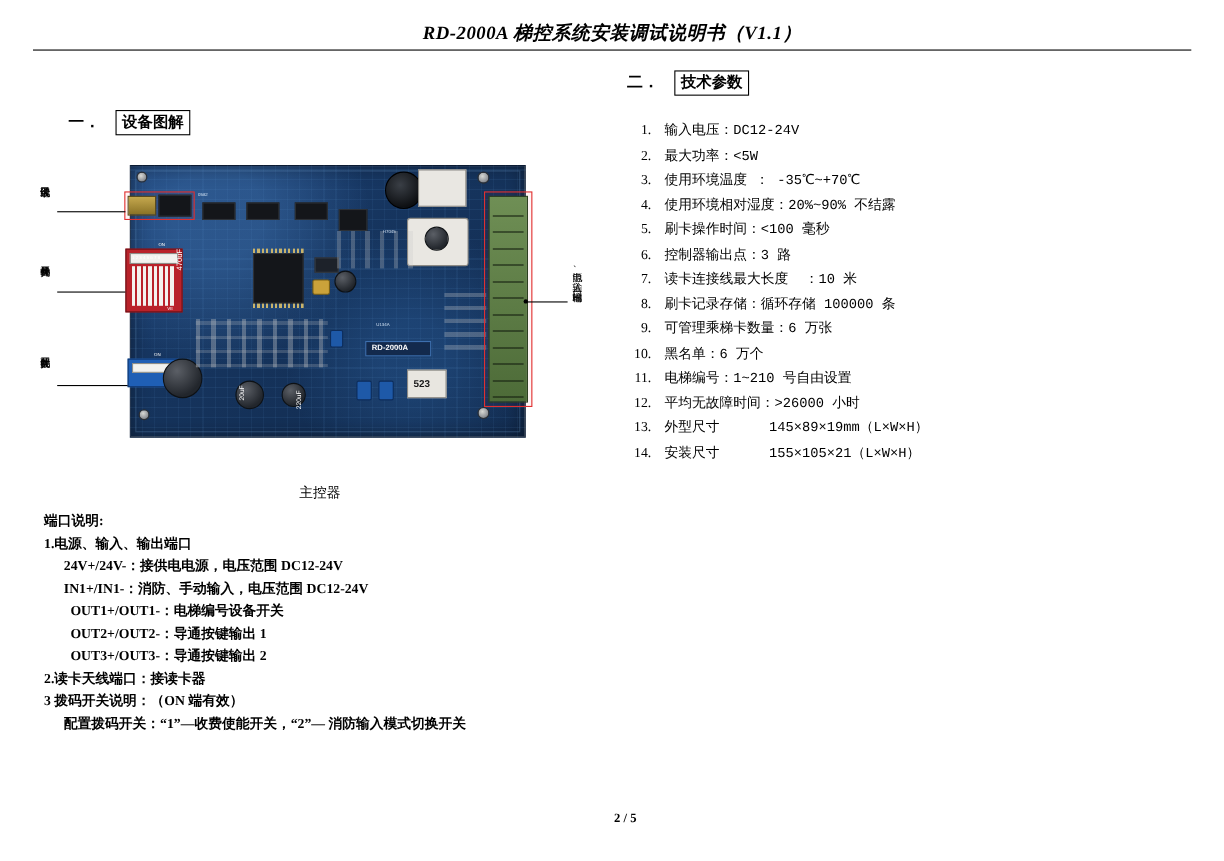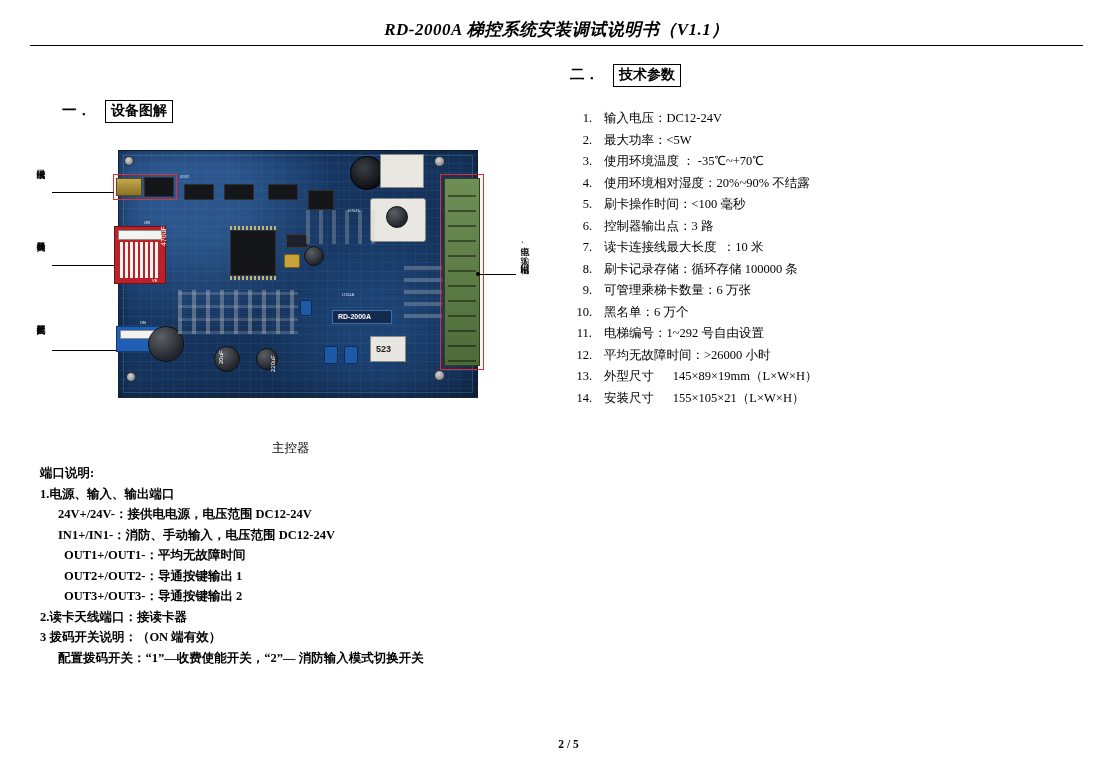--- a/index.html
+++ b/index.html
@@ -80,20 +80,21 @@
   .spec-row .idx {
     width: 34px;
     flex: 0 0 34px;
     text-align: right;
     padding-right: 12px;
     box-sizing: border-box;
   }
   .spec-row .txt {
     flex: 1 1 auto;
     white-space: pre;
+    font-family: Liberation Mono, monospace;
   }
 
   
   .board-wrap {
     position: absolute;
     top: 150px;
     left: 118px;
     width: 360px;
     height: 248px;
   }
@@ -251,21 +252,21 @@
     <div class="spec-row">
         <span class="idx">9.</span>
         <span class="txt">可管理乘梯卡数量：6 万张</span>
       </div>
     <div class="spec-row">
         <span class="idx">10.</span>
         <span class="txt">黑名单：6 万个</span>
       </div>
     <div class="spec-row">
         <span class="idx">11.</span>
-        <span class="txt">电梯编号：1~292 号自由设置</span>
+        <span class="txt">电梯编号：1~210 号自由设置</span>
       </div>
     <div class="spec-row">
         <span class="idx">12.</span>
         <span class="txt">平均无故障时间：&gt;26000 小时</span>
       </div>
     <div class="spec-row">
         <span class="idx">13.</span>
         <span class="txt">外型尺寸      145×89×19mm（L×W×H）</span>
       </div>
     <div class="spec-row">
@@ -365,21 +366,21 @@
   <div class="callout-line" style="left:478px; top:274px; width:38px;"></div>
   <div class="dot-marker" style="left:476px; top:272px;"></div>
 
   <div class="caption" style="left:272px; top:440px;">主控器</div>
 
   <div class="port-block">
     <div class="l0">端口说明:</div>
     <div class="l0">1.电源、输入、输出端口</div>
     <div class="l1">24V+/24V-：接供电电源，电压范围 DC12-24V</div>
     <div class="l1">IN1+/IN1-：消防、手动输入，电压范围 DC12-24V</div>
-    <div class="l2">OUT1+/OUT1-：平均无故障时间</div>
+    <div class="l2">OUT1+/OUT1-：电梯编号设备开关</div>
     <div class="l2">OUT2+/OUT2-：导通按键输出 1</div>
     <div class="l2">OUT3+/OUT3-：导通按键输出 2</div>
     <div class="l0">2.读卡天线端口：接读卡器</div>
     <div class="l0">3 拨码开关说明：（ON 端有效）</div>
     <div class="l1">配置拨码开关：“1”—收费使能开关，“2”— 消防输入模式切换开关</div>
   </div>
 
   <div class="footer">2 / 5</div>
 
 </div>

